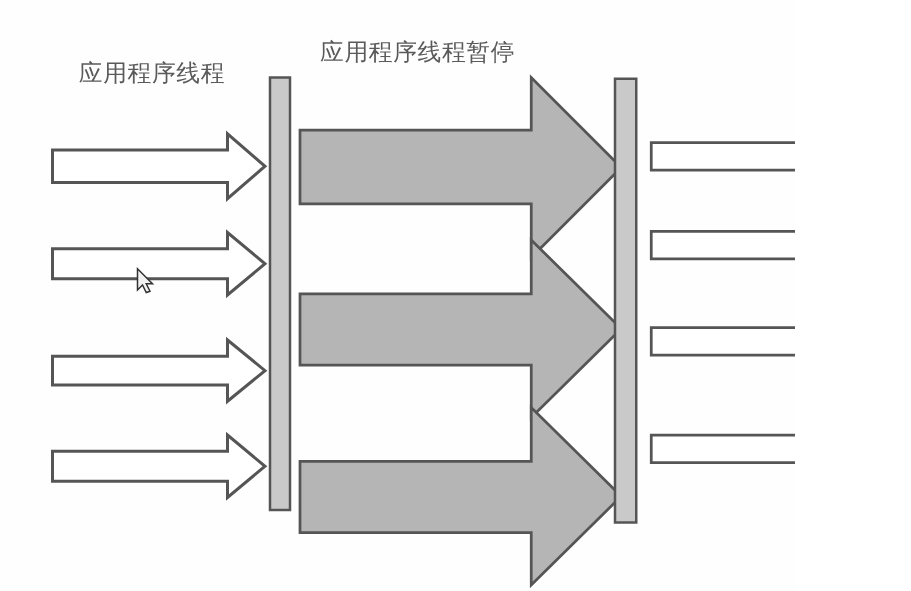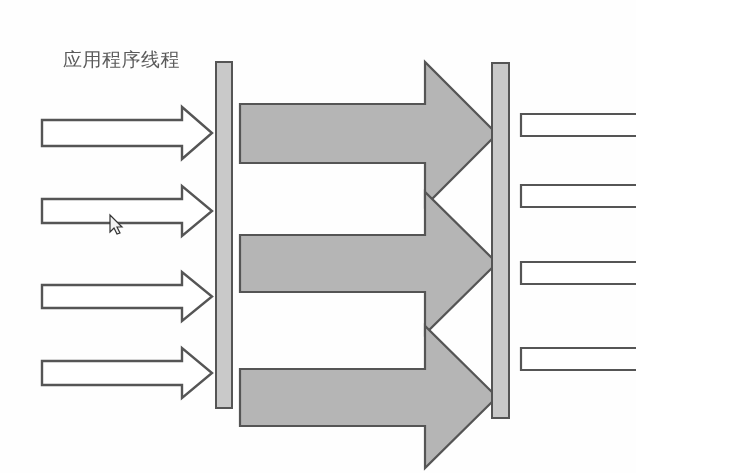--- a/index.html
+++ b/index.html
@@ -75,19 +75,20 @@
       </g>
     <g id="svg-bars">
         <rect x="216" y="62" width="16" height="346" fill="#c9c9c9" stroke="#555555" stroke-width="2"></rect>
         <rect x="492" y="63" width="17" height="355" fill="#c9c9c9" stroke="#555555" stroke-width="2"></rect>
       </g>
   </svg>
 
   <div class="label" id="label-app-threads">应用程序线程</div>
 
   <div class="label" id="label-gc-block">
+    <div>应用程序线程暂停</div>
   </div>
 
   <svg class="cursor-layer" id="cursor-layer" viewBox="0 0 729 473">
       <polygon points="110,215 110,232 114,228 117,234 120,233 117,227 122,227" fill="#f2f2f2" stroke="#333333" stroke-width="1.2"></polygon>
     </svg>
 
 </div>
 
 </body></html>

